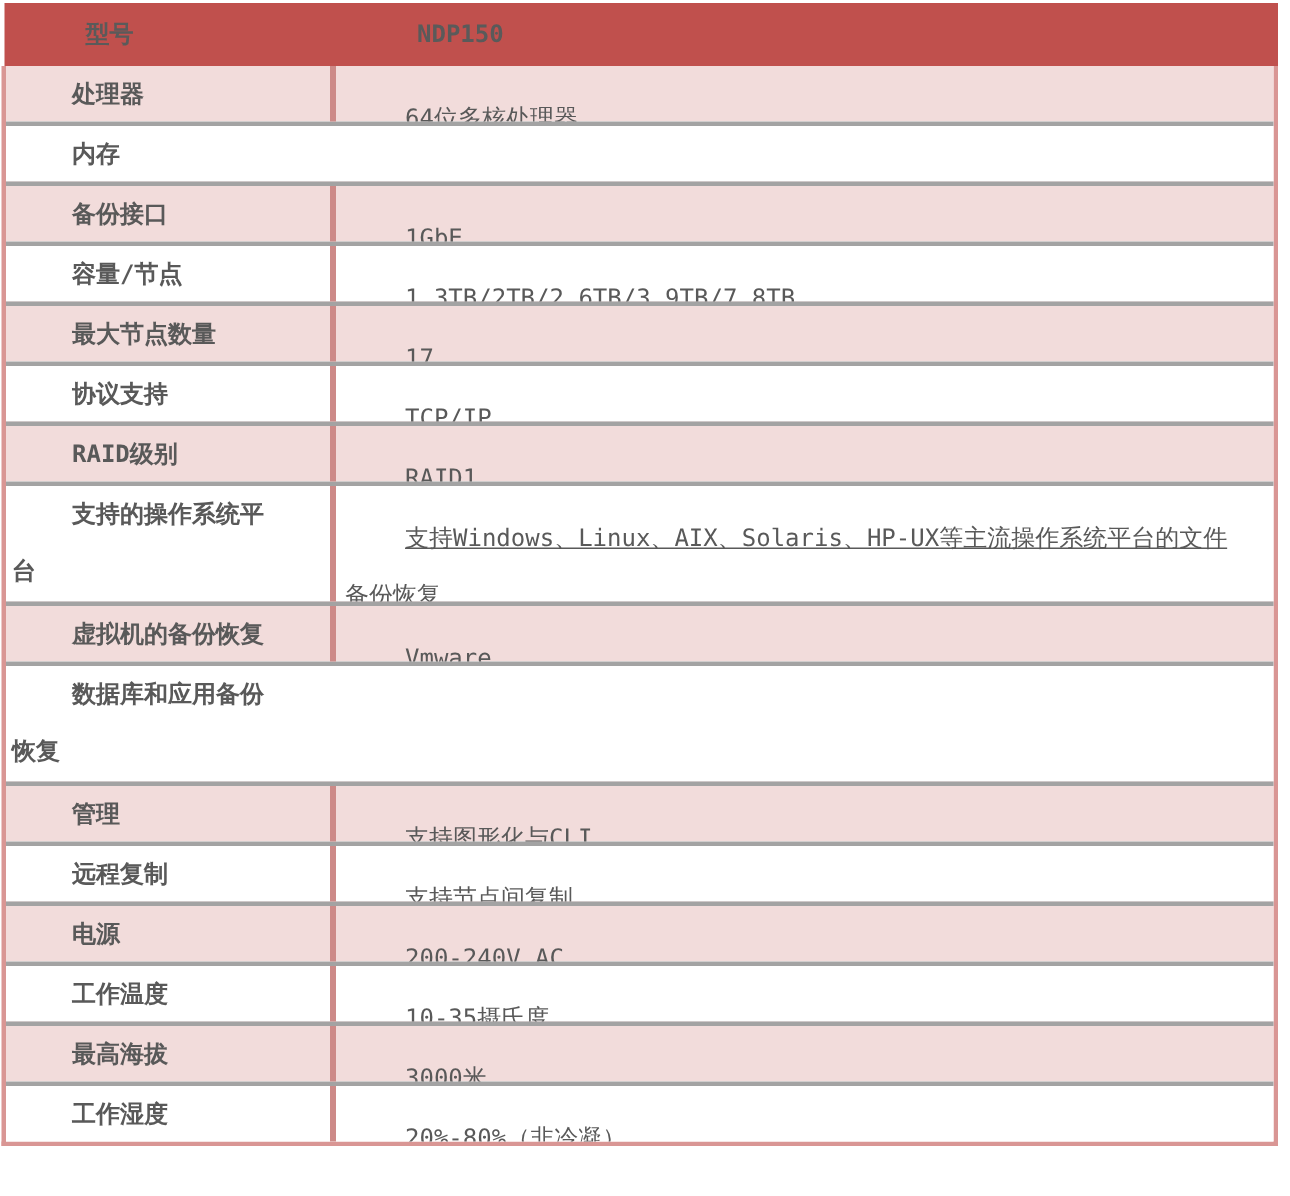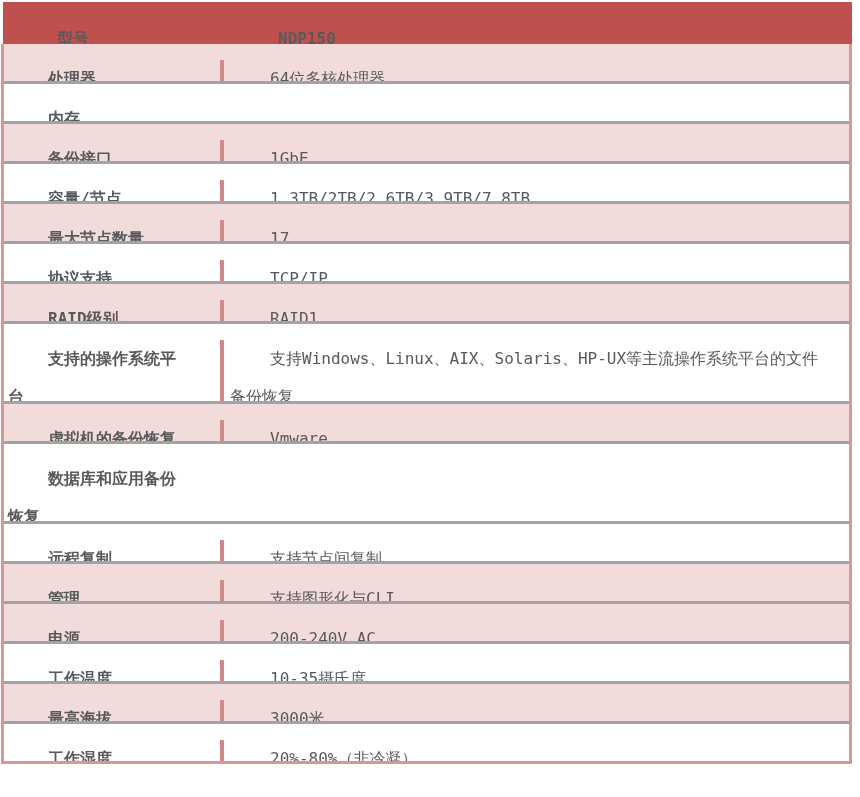--- a/index.html
+++ b/index.html
@@ -55,35 +55,35 @@
   .spec-row + .spec-row {
     border-top: 3px solid #a3a3a3;
   }
   .spec-row.tall {
     height: 77px;
     line-height: 38px;
   }
   .cell {
     white-space: pre-wrap;
     overflow: hidden;
-    margin-top: 16px;
   }
   .spec-row .cell.label {
     width: 216px;
     box-sizing: border-box;
     padding: 0 32px 0 4px;
     text-indent: 40px;
     font-weight: 700;
   }
   .spec-row .cell.value {
     flex: 1;
     border-left: 4px solid #cd8a88;
-    padding: 0 4px 0 6px;
+    padding: 16px 4px 0 6px;
     text-indent: 40px;
     font-weight: 400;
+    text-decoration: underline;
   }
 </style>
 </head>
 <body>
 
 <div class="spec-table">
   <div class="header-row">
     <div class="cell label">型号</div>
     <div class="cell value">NDP150</div>
   </div>
@@ -122,27 +122,27 @@
 备份恢复</div>
       </div>
       <div class="spec-row pink">
         <div class="cell label">虚拟机的备份恢复</div>
         <div class="cell value">Vmware</div>
       </div>
       <div class="spec-row tall">
         <div class="cell label">数据库和应用备份
 恢复</div>
       </div>
+      <div class="spec-row pink">
+        <div class="cell label">管理</div>
+        <div class="cell value">支持图形化与CLI</div>
+      </div>
       <div class="spec-row">
         <div class="cell label">远程复制</div>
         <div class="cell value">支持节点间复制</div>
-      </div>
-      <div class="spec-row pink">
-        <div class="cell label">管理</div>
-        <div class="cell value">支持图形化与CLI</div>
       </div>
       <div class="spec-row pink">
         <div class="cell label">电源</div>
         <div class="cell value">200-240V AC</div>
       </div>
       <div class="spec-row">
         <div class="cell label">工作温度</div>
         <div class="cell value">10-35摄氏度</div>
       </div>
       <div class="spec-row pink">

